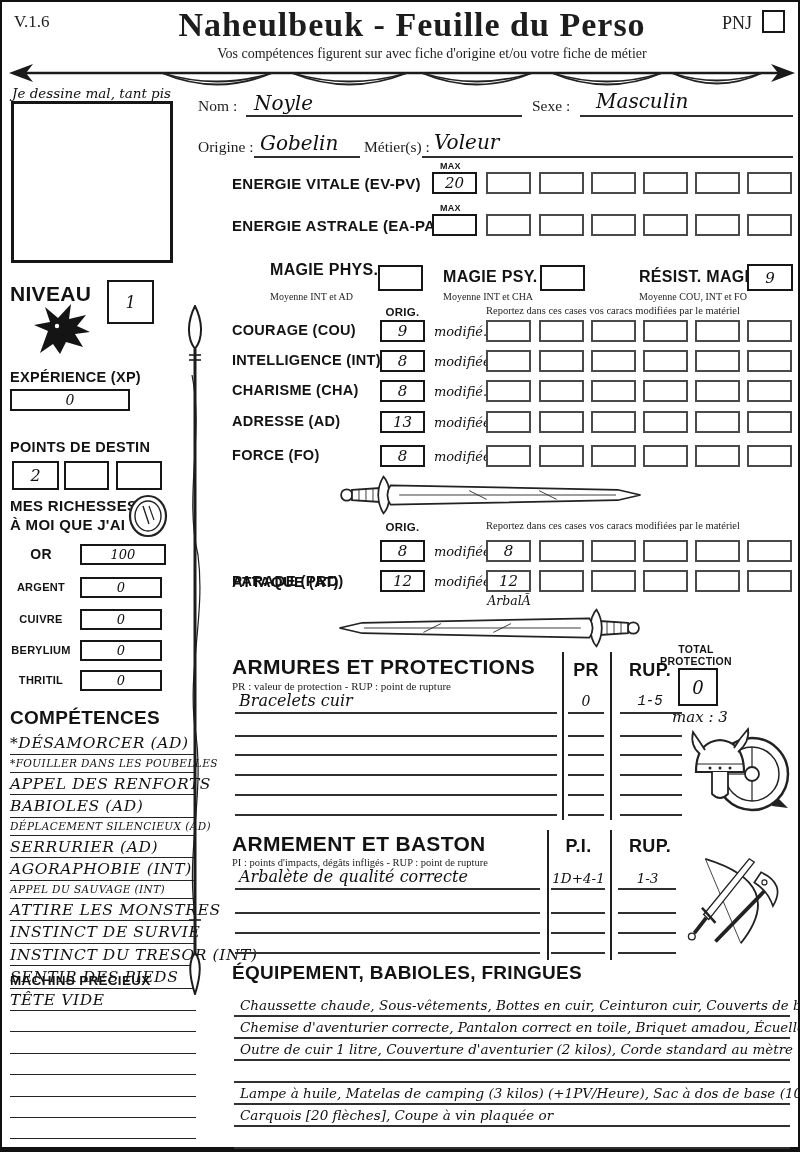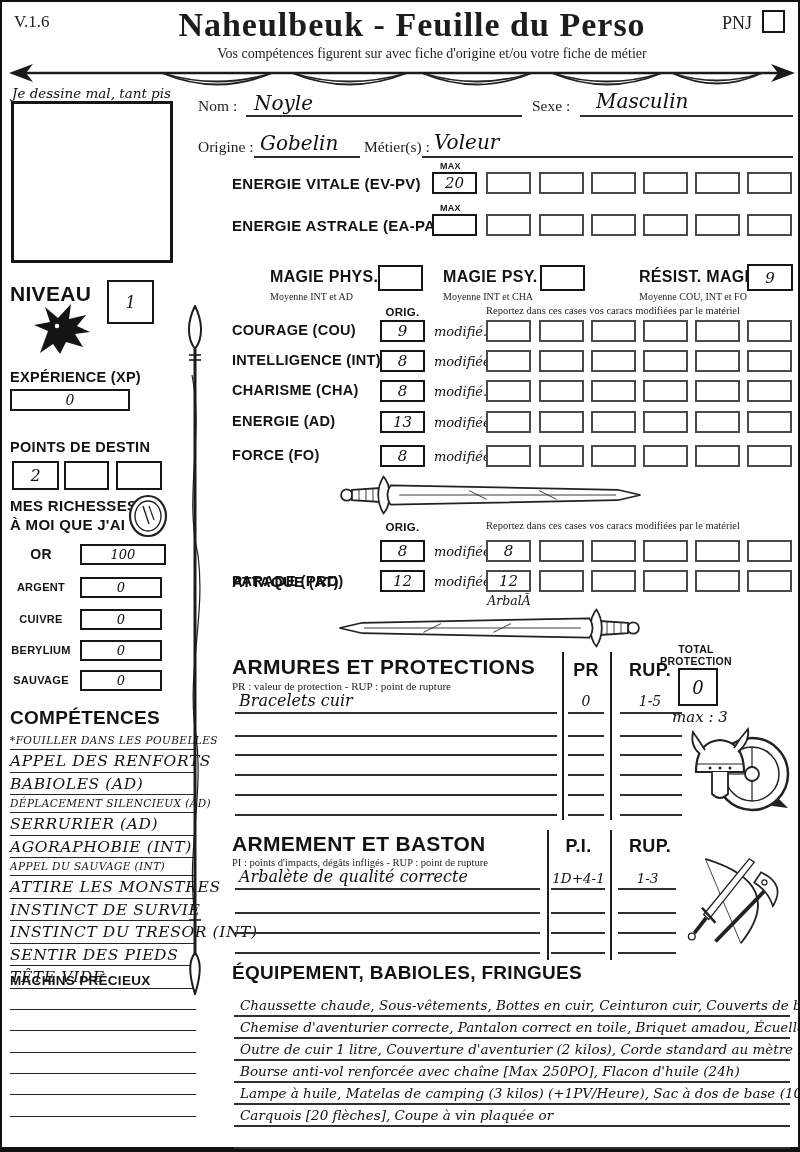--- a/index.html
+++ b/index.html
@@ -66,21 +66,21 @@
   <div class="abs srf f15-5" style="left:530px;top:95px">Sexe :</div>
   <div class="abs hand f20" style="left:594px;top:87px">Masculin</div>
   <div class="ln" style="left:578px;top:113px;width:213px"></div>
   <div class="abs srf f15-5" style="left:196px;top:136px">Origine :</div>
   <div class="abs hand f20" style="left:258px;top:129px">Gobelin</div>
   <div class="ln" style="left:252px;top:154px;width:106px"></div>
   <div class="abs srf f15-5" style="left:362px;top:136px">Métier(s) :</div>
   <div class="abs hand f20" style="left:432px;top:128px">Voleur</div>
   <div class="ln" style="left:420px;top:154px;width:371px"></div>
 
-  <div class="abs blab f16" style="left:268px;top:266px">MAGIE PHYS.</div>
+  <div class="abs blab f16" style="left:268px;top:259px">MAGIE PHYS.</div>
   <div class="abs srf f10" style="left:268px;top:289px">Moyenne INT et AD</div>
   <div class="bx bxd hand f15" style="left:376px;top:263px;width:45px;height:26px"></div>
   <div class="abs blab f16" style="left:441px;top:266px">MAGIE PSY.</div>
   <div class="abs srf f10" style="left:441px;top:289px">Moyenne INT et CHA</div>
   <div class="bx bxd hand f15" style="left:538px;top:263px;width:45px;height:26px"></div>
   <div class="abs blab f16" style="left:637px;top:266px">RÉSIST. MAGIE</div>
   <div class="abs srf f10" style="left:637px;top:289px">Moyenne COU, INT et FO</div>
   <div class="bx bxd hand f15" style="left:745px;top:262px;width:46px;height:27px">9</div>
 
   <div class="abs blab f11-5 ctr" style="left:378px;top:304px;width:45px">ORIG.</div>
@@ -191,20 +191,21 @@
   <div class="abs" style="left:126px;top:492px">
     <svg width="40" height="44" viewBox="0 0 40 44">
       <ellipse cx="20" cy="22" rx="18" ry="20" fill="#fff" stroke="#222" stroke-width="2.2"></ellipse>
       <ellipse cx="20" cy="22" rx="13" ry="15" fill="#fff" stroke="#222" stroke-width="1.4"></ellipse>
       <line x1="15" y1="12" x2="21" y2="30" stroke="#222" stroke-width="1.4"></line>
       <line x1="21" y1="12" x2="26" y2="26" stroke="#222" stroke-width="1.2"></line>
     </svg>
   </div>
   <div class="abs blab f19" style="left:8px;top:705px">COMPÉTENCES</div>
   <div id="skills">
+      <div class="skL">*DÉSAMORCER (AD)</div>
       <div class="skS">*FOUILLER DANS LES POUBELLES</div>
       <div class="skL">APPEL DES RENFORTS</div>
       <div class="skL">BABIOLES (AD)</div>
       <div class="skS">DÉPLACEMENT SILENCIEUX (AD)</div>
       <div class="skL">SERRURIER (AD)</div>
       <div class="skL">AGORAPHOBIE (INT)</div>
       <div class="skS">APPEL DU SAUVAGE (INT)</div>
       <div class="skL">ATTIRE LES MONSTRES</div>
       <div class="skL">INSTINCT DE SURVIE</div>
       <div class="skL">INSTINCT DU TRESOR (INT)</div>
@@ -270,21 +271,21 @@
     <div class="abs bx hand f15" style="left: 745px; top: 348px; width: 45px; height: 22px;"></div>
     <div class="abs blab f14-5" style="left: 230px; top: 380px;">CHARISME (CHA)</div>
     <div class="abs bx bxd hand f15" style="left: 378px; top: 378px; width: 45px; height: 22px;">8</div>
     <div class="abs hand f13" style="left: 432px; top: 382px;">modifié...</div>
     <div class="abs bx hand f15" style="left: 484px; top: 378px; width: 45px; height: 22px;"></div>
     <div class="abs bx hand f15" style="left: 537px; top: 378px; width: 45px; height: 22px;"></div>
     <div class="abs bx hand f15" style="left: 589px; top: 378px; width: 45px; height: 22px;"></div>
     <div class="abs bx hand f15" style="left: 641px; top: 378px; width: 45px; height: 22px;"></div>
     <div class="abs bx hand f15" style="left: 693px; top: 378px; width: 45px; height: 22px;"></div>
     <div class="abs bx hand f15" style="left: 745px; top: 378px; width: 45px; height: 22px;"></div>
-    <div class="abs blab f14-5" style="left: 230px; top: 411px;">ENERGIE (AD)</div>
+    <div class="abs blab f14-5" style="left: 230px; top: 411px;">ADRESSE (AD)</div>
     <div class="abs bx bxd hand f15" style="left: 378px; top: 409px; width: 45px; height: 22px;">13</div>
     <div class="abs hand f13" style="left: 432px; top: 413px;">modifiée...</div>
     <div class="abs bx hand f15" style="left: 484px; top: 409px; width: 45px; height: 22px;"></div>
     <div class="abs bx hand f15" style="left: 537px; top: 409px; width: 45px; height: 22px;"></div>
     <div class="abs bx hand f15" style="left: 589px; top: 409px; width: 45px; height: 22px;"></div>
     <div class="abs bx hand f15" style="left: 641px; top: 409px; width: 45px; height: 22px;"></div>
     <div class="abs bx hand f15" style="left: 693px; top: 409px; width: 45px; height: 22px;"></div>
     <div class="abs bx hand f15" style="left: 745px; top: 409px; width: 45px; height: 22px;"></div>
     <div class="abs blab f14-5" style="left: 230px; top: 445px;">FORCE (FO)</div>
     <div class="abs bx bxd hand f15" style="left: 378px; top: 443px; width: 45px; height: 22px;">8</div>
@@ -318,28 +319,28 @@
     <div class="abs bx bxd hand f16" style="left: 62px; top: 459px; width: 45px; height: 29px;"></div>
     <div class="abs bx bxd hand f16" style="left: 114px; top: 459px; width: 46px; height: 29px;"></div>
     <div class="abs blab ctr f14" style="left: 2px; top: 544px; width: 74px;">OR</div>
     <div class="abs bx bxd hand f13" style="left: 78px; top: 542px; width: 86px; height: 21px;">100</div>
     <div class="abs blab ctr f11" style="left: 2px; top: 579px; width: 74px;">ARGENT</div>
     <div class="abs bx bxd hand f13" style="left: 78px; top: 575px; width: 82px; height: 21px;">0</div>
     <div class="abs blab ctr f11" style="left: 2px; top: 611px; width: 74px;">CUIVRE</div>
     <div class="abs bx bxd hand f13" style="left: 78px; top: 607px; width: 82px; height: 21px;">0</div>
     <div class="abs blab ctr f11" style="left: 2px; top: 642px; width: 74px;">BERYLIUM</div>
     <div class="abs bx bxd hand f13" style="left: 78px; top: 638px; width: 82px; height: 21px;">0</div>
-    <div class="abs blab ctr f11" style="left: 2px; top: 672px; width: 74px;">SAUVAGE</div>
+    <div class="abs blab ctr f11" style="left: 2px; top: 672px; width: 74px;">THRITIL</div>
     <div class="abs bx bxd hand f13" style="left: 78px; top: 668px; width: 82px; height: 21px;">0</div>
     <div class="abs ln" style="left: 233px; top: 710px; width: 322px;"></div>
     <div class="abs ln" style="left: 566px; top: 710px; width: 36px;"></div>
     <div class="abs ln" style="left: 618px; top: 710px; width: 62px;"></div>
     <div class="abs hand f16" style="left: 237px; top: 689px;">Bracelets cuir</div>
     <div class="abs hand f14 ctr" style="left: 560px; top: 691px; width: 48px;">0</div>
-    <div class="abs hand f14 ctr" style="left: 608px; top: 691px; width: 80px;">1-5</div>
+    <div class="abs hand f14 ctr" style="left: 608px; top: 691px; width: 80px; font-family: Liberation Mono, monospace;">1-5</div>
     <div class="abs ln" style="left: 233px; top: 733px; width: 322px;"></div>
     <div class="abs ln" style="left: 566px; top: 733px; width: 36px;"></div>
     <div class="abs ln" style="left: 618px; top: 733px; width: 62px;"></div>
     <div class="abs ln" style="left: 233px; top: 752px; width: 322px;"></div>
     <div class="abs ln" style="left: 566px; top: 752px; width: 36px;"></div>
     <div class="abs ln" style="left: 618px; top: 752px; width: 62px;"></div>
     <div class="abs ln" style="left: 233px; top: 772px; width: 322px;"></div>
     <div class="abs ln" style="left: 566px; top: 772px; width: 36px;"></div>
     <div class="abs ln" style="left: 618px; top: 772px; width: 62px;"></div>
     <div class="abs ln" style="left: 233px; top: 792px; width: 322px;"></div>
@@ -363,19 +364,18 @@
     <div class="abs ln" style="left: 233px; top: 950px; width: 305px;"></div>
     <div class="abs ln" style="left: 549px; top: 950px; width: 54px;"></div>
     <div class="abs ln" style="left: 616px; top: 950px; width: 58px;"></div>
     <div class="abs ln" style="left: 232px; top: 1013px; width: 556px;"></div>
     <div class="abs hand f13-5" style="left: 238px; top: 995px;">Chaussette chaude, Sous-vêtements, Bottes en cuir, Ceinturon cuir, Couverts de bois</div>
     <div class="abs ln" style="left: 232px; top: 1035px; width: 556px;"></div>
     <div class="abs hand f13-5" style="left: 238px; top: 1017px;">Chemise d'aventurier correcte, Pantalon correct en toile, Briquet amadou, Écuelle</div>
     <div class="abs ln" style="left: 232px; top: 1057px; width: 556px;"></div>
     <div class="abs hand f13-5" style="left: 238px; top: 1039px;">Outre de cuir 1 litre, Couverture d'aventurier (2 kilos), Corde standard au mètre (80Kg)</div>
     <div class="abs ln" style="left: 232px; top: 1079px; width: 556px;"></div>
-    <div class="abs hand f13-5" style="left: 238px; top: 1061px;">Bourse anti-vol renforcée avec chaîne [Max 250PO], Flacon d'huile (24h)</div>
     <div class="abs ln" style="left: 232px; top: 1101px; width: 556px;"></div>
     <div class="abs hand f13-5" style="left: 238px; top: 1083px;">Lampe à huile, Matelas de camping (3 kilos) (+1PV/Heure), Sac à dos de base (10Kg)</div>
     <div class="abs ln" style="left: 232px; top: 1123px; width: 556px;"></div>
     <div class="abs hand f13-5" style="left: 238px; top: 1105px;">Carquois [20 flèches], Coupe à vin plaquée or</div>
     <div class="abs ln" style="left: 232px; top: 1145px; width: 556px;"></div>
   </div>
 
 </body></html>

